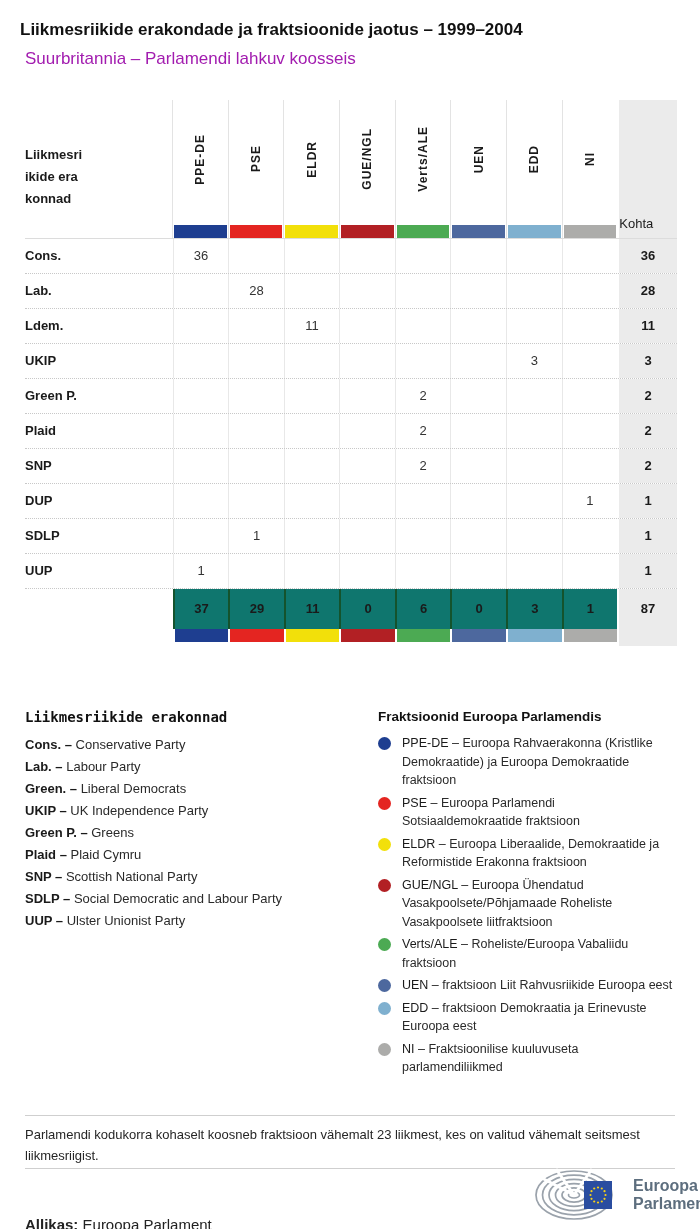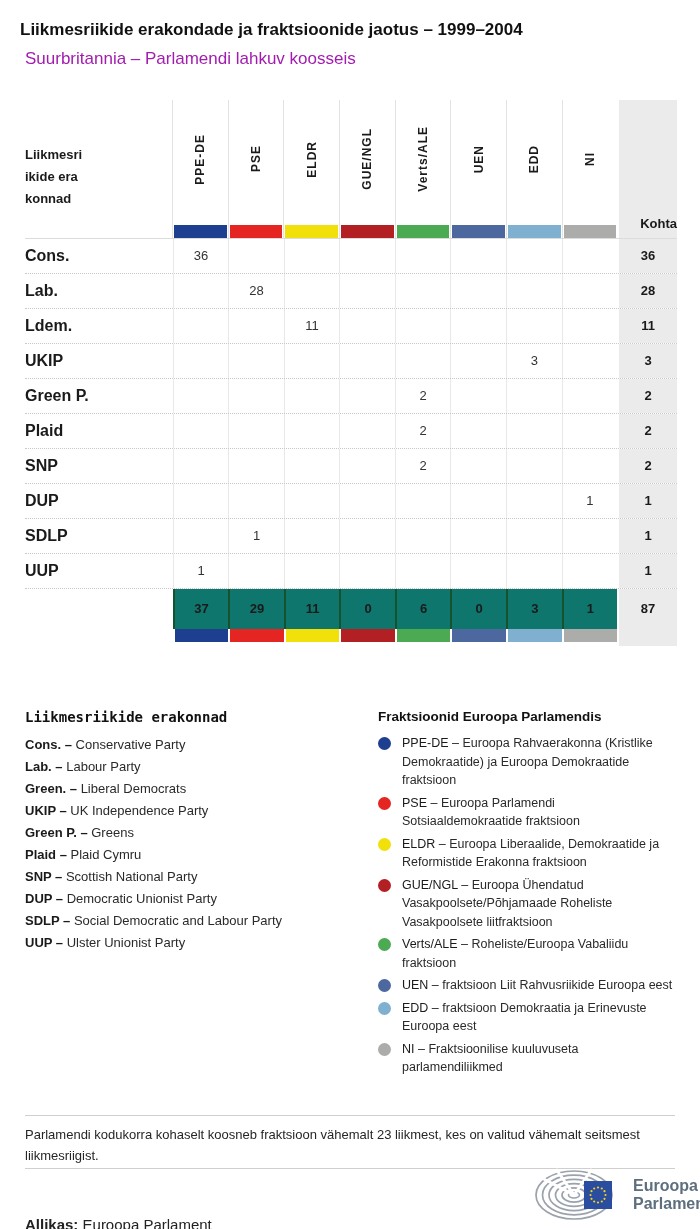--- a/index.html
+++ b/index.html
@@ -17,25 +17,25 @@
   .corner{width:148px;position:relative;}
   .corner-label{position:absolute;left:0;top:44px;width:58px;font-size:13px;font-weight:bold;
     line-height:22px;word-break:break-all;color:#1a1a1a;}
   .colheads{display:flex;}
   .colhead{width:55.66px;box-sizing:border-box;border-left:1px solid #e3e3e3;position:relative;
     display:flex;align-items:center;justify-content:center;}
   .vlabel{writing-mode:vertical-rl;transform:rotate(180deg);font-size:12px;font-weight:bold;
     letter-spacing:1px;color:#1a1a1a;margin-bottom:20px;}
   .hbar{position:absolute;bottom:0;left:1px;right:1px;height:13px;}
   .kohta-head{width:58px;margin-left:2px;background:#ebebeb;position:relative;}
-  .kohta-head span{position:absolute;bottom:7px;left:0;right:0;text-align:right;
-    font-size:13px;font-weight:bold;}
+  .kohta-head span{position:absolute;bottom:7px;left:0;right:0;text-align:left;
+    font-size:13px;font-weight:normal;}
 
   .trow{display:flex;height:35px;box-sizing:border-box;border-bottom:1px dotted #c8c8c8;}
-  .rlabel{width:148px;font-size:16px;font-weight:bold;line-height:34px;color:#1a1a1a;}
+  .rlabel{width:148px;font-size:13px;font-weight:bold;line-height:34px;color:#1a1a1a;}
   .cell{width:55.66px;box-sizing:border-box;border-left:1px solid #e8e8e8;text-align:center;
     font-size:13px;color:#333;line-height:34px;}
   .kcell{width:58px;margin-left:2px;background:#ebebeb;text-align:center;font-size:13px;
     font-weight:bold;line-height:34px;color:#1a1a1a;}
 
   .totals{display:flex;height:40px;}
   .totals .tcell{width:55.66px;box-sizing:border-box;border-left:2px solid #14532d;
     background:#0f766e;text-align:center;font-size:13px;font-weight:bold;line-height:40px;}
   .totals .spacer{width:148px;}
   .totals .kcell{line-height:40px;height:40px;}
@@ -269,21 +269,20 @@
 <div class="legend-parties">
   <h3>Liikmesriikide erakonnad</h3>
   <div id="party-items">
       <div class="litem"><span class="abbr">Cons. – </span><span>Conservative Party</span></div>
       <div class="litem"><span class="abbr">Lab. – </span><span>Labour Party</span></div>
       <div class="litem"><span class="abbr">Green. – </span><span>Liberal Democrats</span></div>
       <div class="litem"><span class="abbr">UKIP – </span><span>UK Independence Party</span></div>
       <div class="litem"><span class="abbr">Green P. – </span><span>Greens</span></div>
       <div class="litem"><span class="abbr">Plaid – </span><span>Plaid Cymru</span></div>
       <div class="litem"><span class="abbr">SNP – </span><span>Scottish National Party</span></div>
-      <div class="litem"><span class="abbr">DUP – </span><span>Democratic Unionist Party</span></div>
       <div class="litem"><span class="abbr">SDLP – </span><span>Social Democratic and Labour Party</span></div>
       <div class="litem"><span class="abbr">UUP – </span><span>Ulster Unionist Party</span></div>
     </div>
 </div>
 
 <div class="legend-groups">
   <h3>Fraktsioonid Euroopa Parlamendis</h3>
   <div id="group-items">
       <div class="gitem"><span class="dot" style="background: rgb(30, 62, 144);"></span><span class="abbr">PPE-DE – </span><span>Euroopa Rahvaerakonna (Kristlike Demokraatide) ja Euroopa Demokraatide fraktsioon</span></div>
       <div class="gitem"><span class="dot" style="background: rgb(228, 37, 33);"></span><span class="abbr">PSE – </span><span>Euroopa Parlamendi Sotsiaaldemokraatide fraktsioon</span></div>

